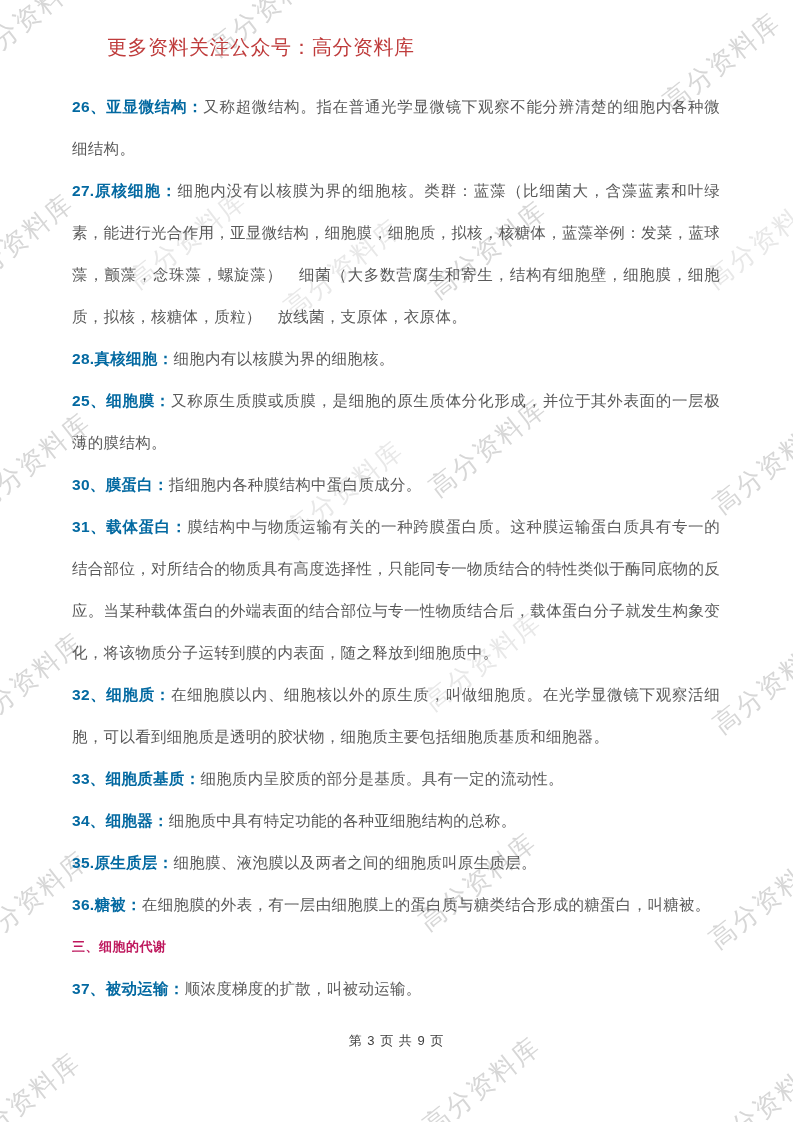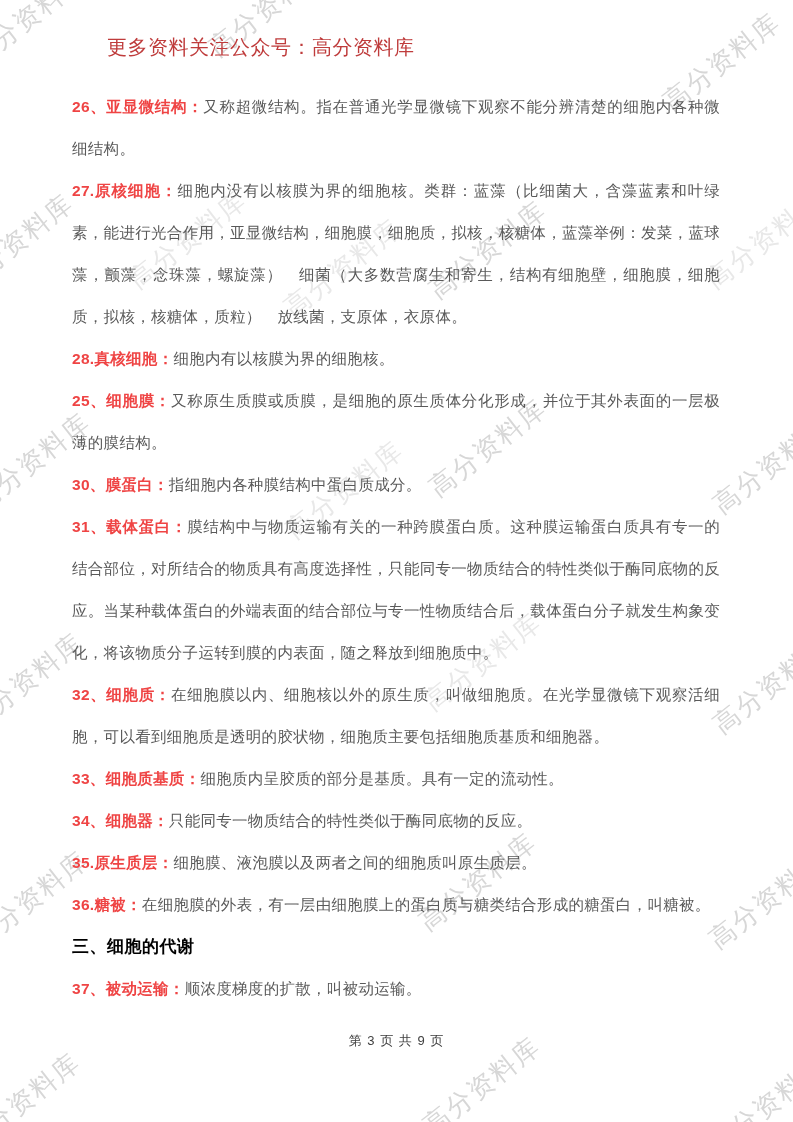--- a/index.html
+++ b/index.html
@@ -36,31 +36,31 @@
   }
   .para{
     margin:0;
     font-size:15.5px;
     line-height:42px;
     color:#595959;
     text-align:justify;
     letter-spacing:0.3px;
   }
   .term{
-    color:#ef4444;
+    color:#0369a1;
     font-weight:bold;
     margin-top:20px;
   }
   .term.u{}
   .section-heading{
     margin:0;
-    font-size:17px;
+    font-size:13px;
     line-height:42px;
     font-weight:bold;
-    color:#000000;
+    color:#be185d;
     letter-spacing:0.5px;
   }
   .page-footer{
     position:absolute;
     left:0;right:0;top:1032px;
     z-index:1;
     text-align:center;
     font-size:13px;
     color:#404040;
     letter-spacing:1px;
@@ -106,21 +106,21 @@
   <p class="para"><span class="term">25、细胞膜：</span><span>又称原生质膜或质膜，是细胞的原生质体分化形成，并位于其外表面的一层极薄的膜结构。</span></p>
 
   <p class="para"><span class="term">30、膜蛋白：</span><span>指细胞内各种膜结构中蛋白质成分。</span></p>
 
   <p class="para"><span class="term">31、载体蛋白：</span><span>膜结构中与物质运输有关的一种跨膜蛋白质。这种膜运输蛋白质具有专一的结合部位，对所结合的物质具有高度选择性，只能同专一物质结合的特性类似于酶同底物的反应。当某种载体蛋白的外端表面的结合部位与专一性物质结合后，载体蛋白分子就发生构象变化，将该物质分子运转到膜的内表面，随之释放到细胞质中。</span></p>
 
   <p class="para"><span class="term">32、细胞质：</span><span>在细胞膜以内、细胞核以外的原生质，叫做细胞质。在光学显微镜下观察活细胞，可以看到细胞质是透明的胶状物，细胞质主要包括细胞质基质和细胞器。</span></p>
 
   <p class="para"><span class="term">33、细胞质基质：</span><span>细胞质内呈胶质的部分是基质。具有一定的流动性。</span></p>
 
-  <p class="para"><span class="term">34、细胞器：</span><span>只能同专一物质结合的特性类似于酶同底物的反应。</span></p>
+  <p class="para"><span class="term">34、细胞器：</span><span>细胞质中具有特定功能的各种亚细胞结构的总称。</span></p>
 
   <p class="para"><span class="term">35.原生质层：</span><span>细胞膜、液泡膜以及两者之间的细胞质叫原生质层。</span></p>
 
   <p class="para"><span class="term">36.糖被：</span><span>在细胞膜的外表，有一层由细胞膜上的蛋白质与糖类结合形成的糖蛋白，叫糖被。</span></p>
 
   <p class="section-heading">三、细胞的代谢</p>
 
   <p class="para"><span class="term">37、被动运输：</span><span>顺浓度梯度的扩散，叫被动运输。</span></p>
 
 </div>

